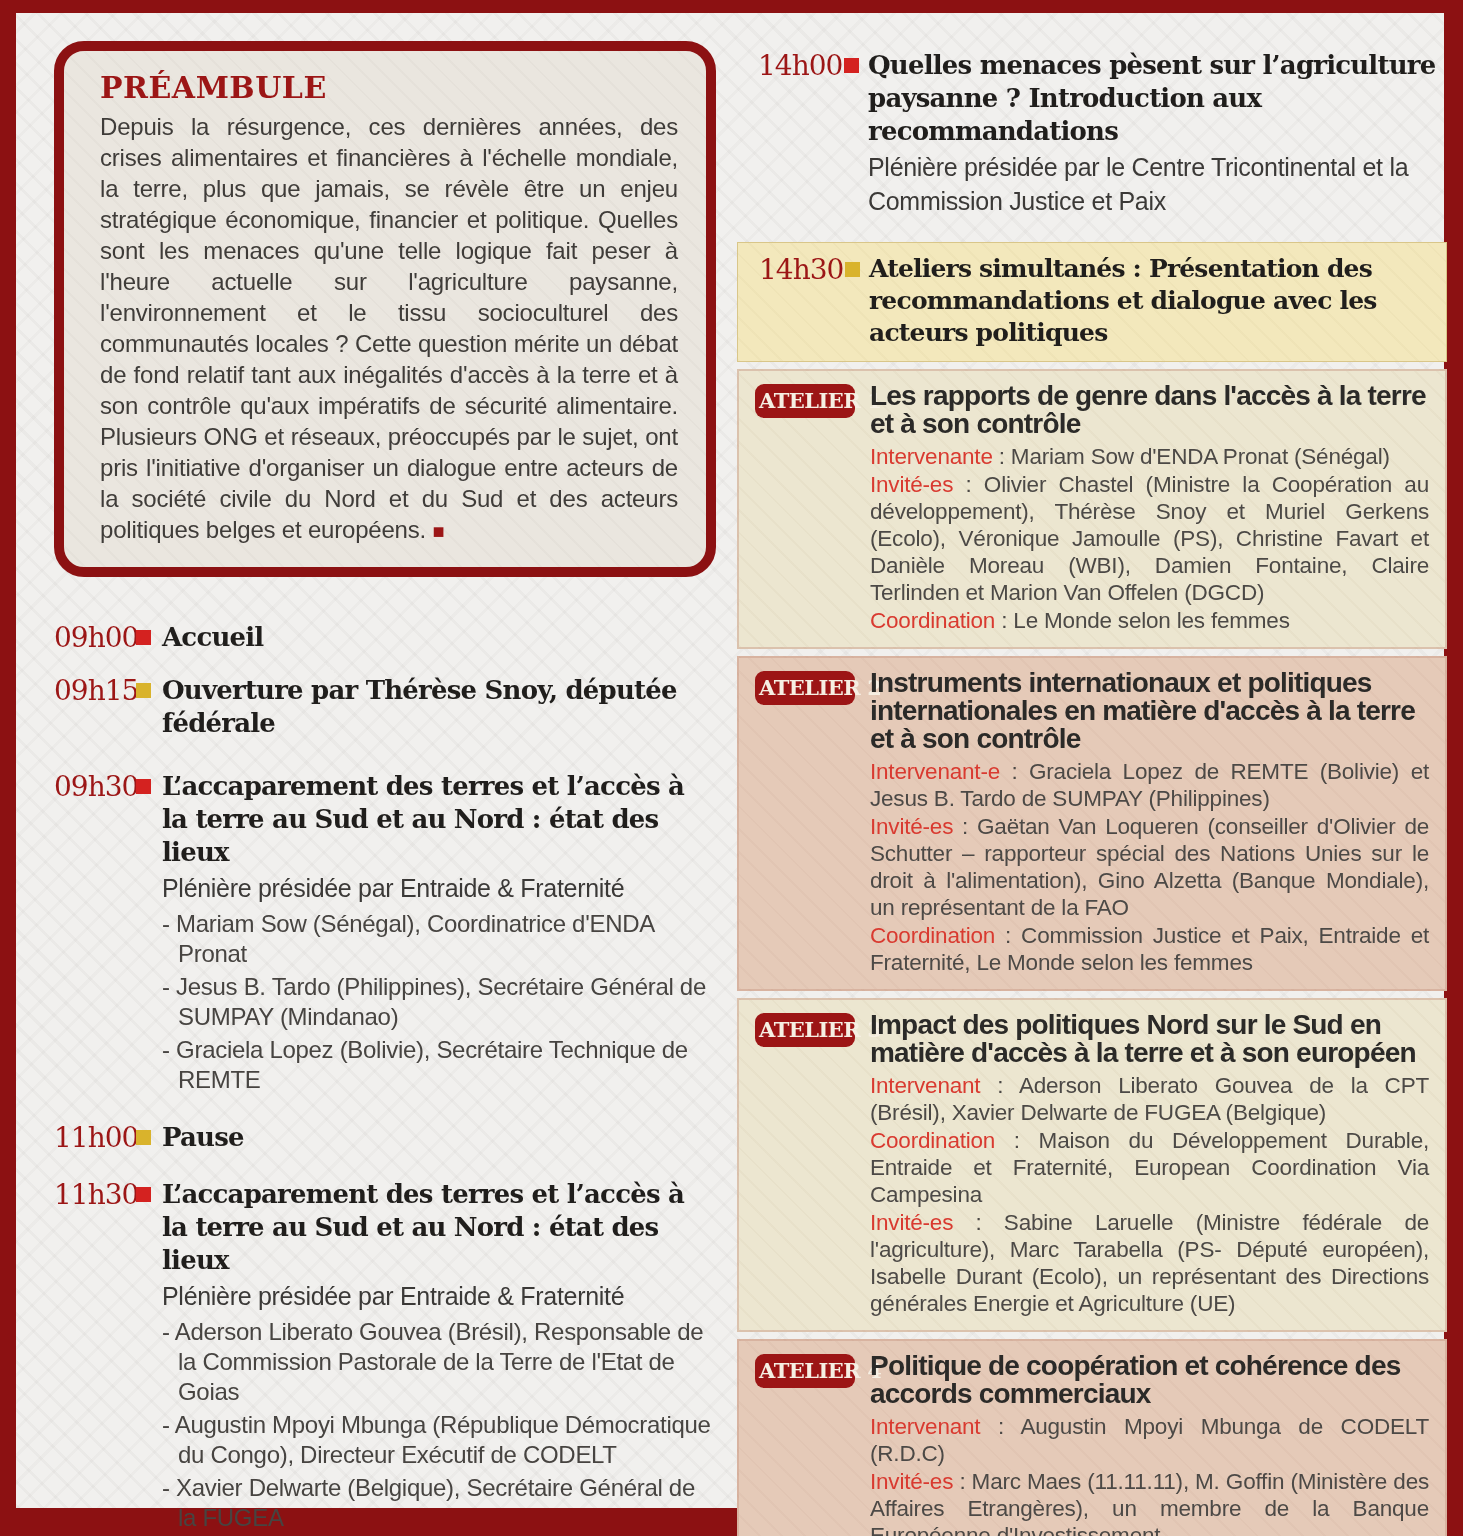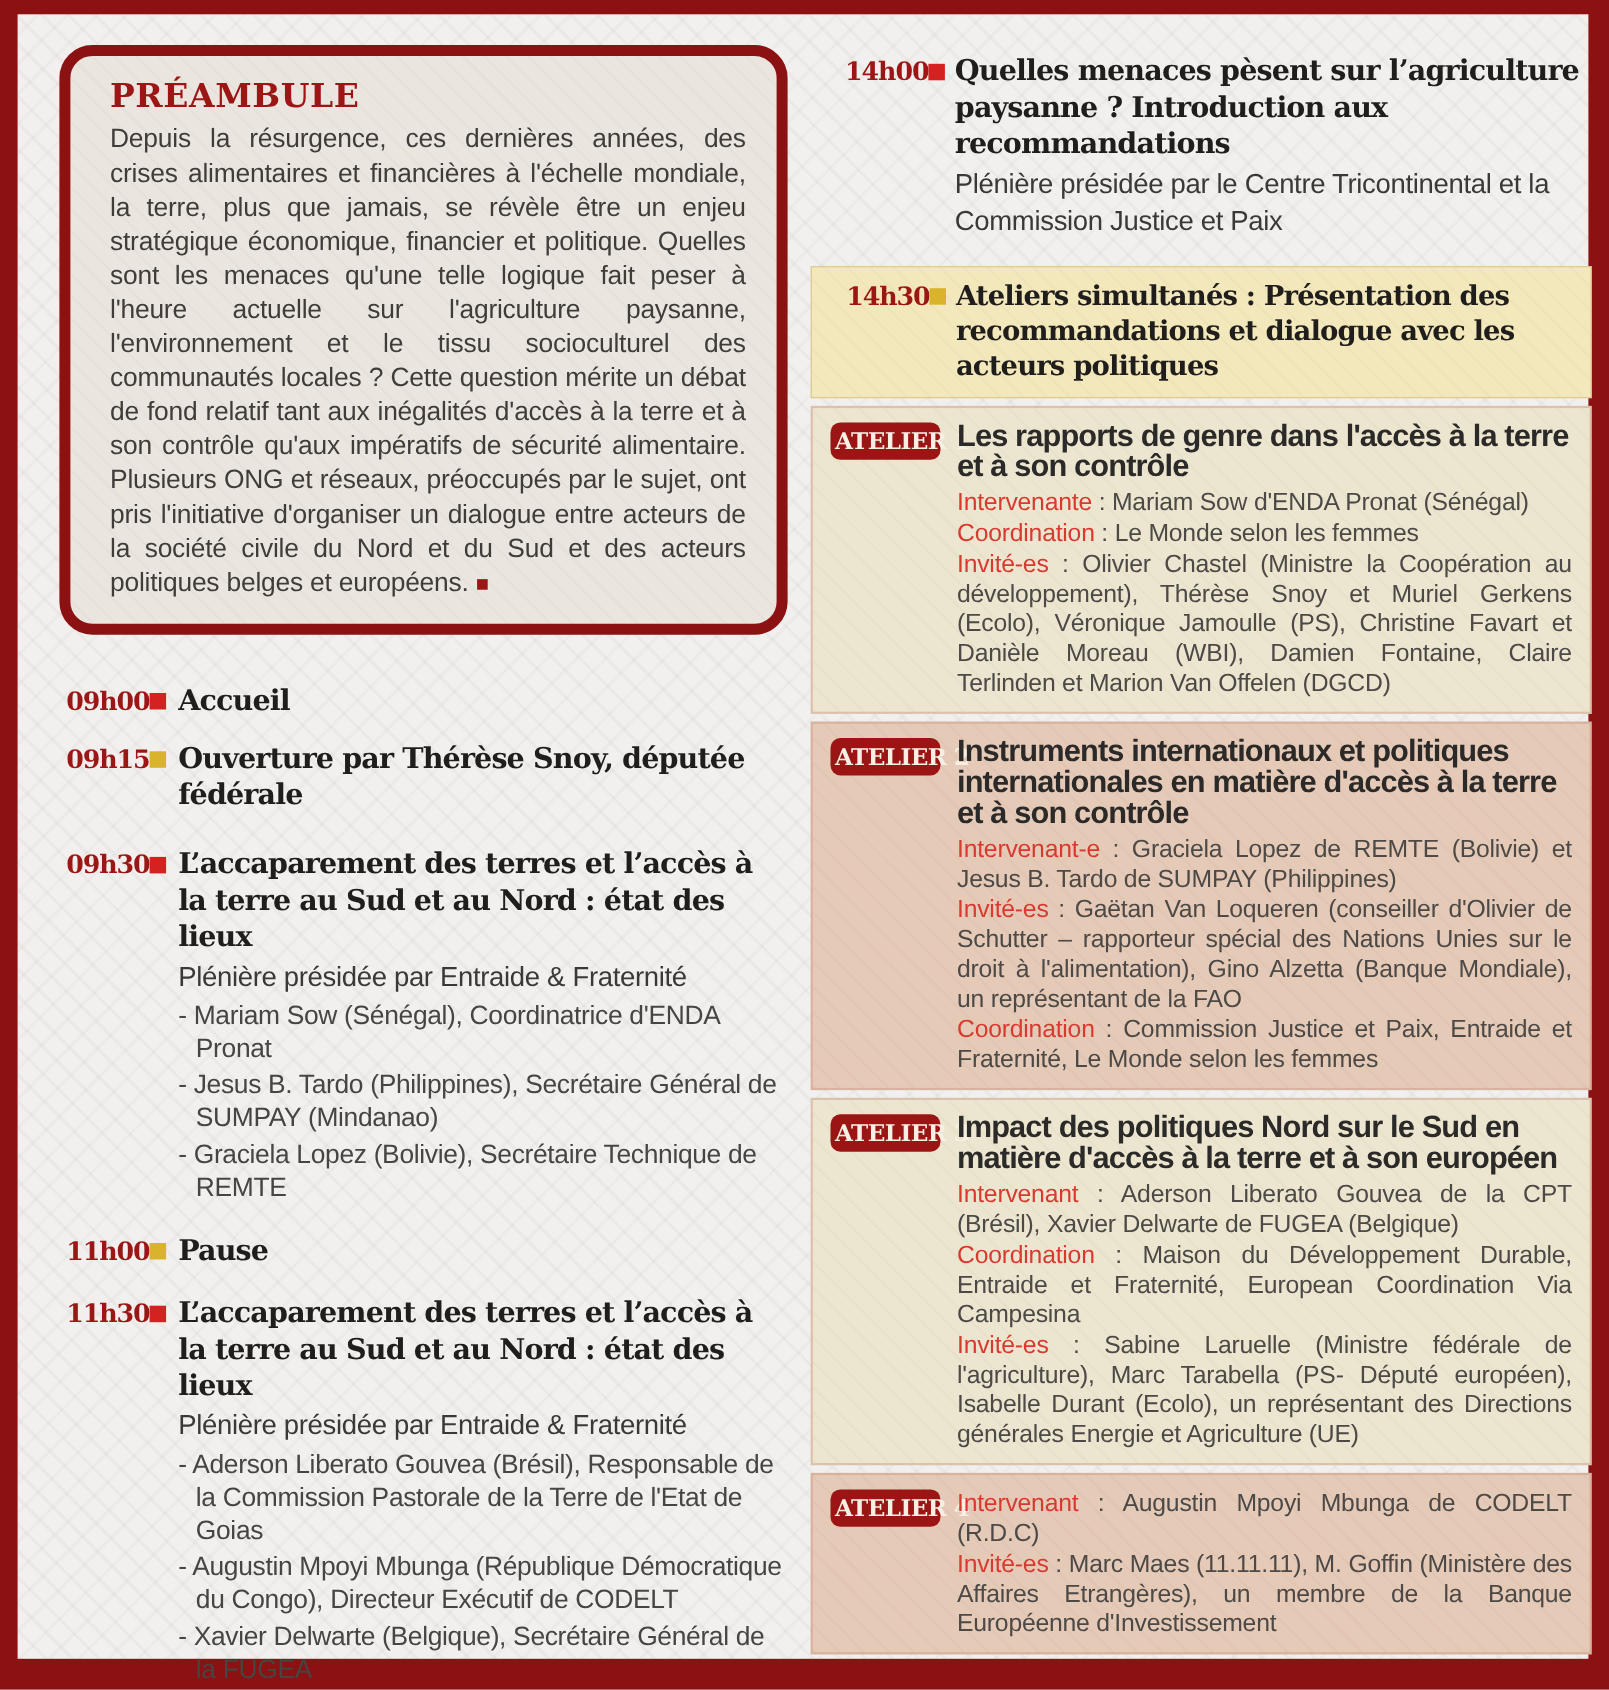--- a/index.html
+++ b/index.html
@@ -30,21 +30,21 @@
     font-family:"DejaVu Serif",serif;font-weight:bold;font-size:30px;line-height:38px;
     color:#9c1616;letter-spacing:0.5px;margin-bottom:4px;
   }
   .pre-body{
     font-size:24px;line-height:31px;color:#3f3c39;text-align:justify;letter-spacing:-0.2px;
   }
   .end-mark{color:#9c1616;font-size:20px;}
 
   
   .row{display:grid;grid-template-columns:82px 26px 1fr;align-items:start;}
-  .time{font-family:"DejaVu Serif",serif;font-weight:bold;font-size:23px;line-height:33px;color:#9c1616;letter-spacing:-1px;text-align:right;}
+  .time{font-family:"DejaVu Serif",serif;font-weight:normal;font-size:28px;line-height:33px;color:#9c1616;letter-spacing:-1px;}
   .bullet{width:15px;height:15px;margin-top:9px;}
   .bullet[data-color="red"]{background:#d42220;}
   .bullet[data-color="yellow"]{background:#d9b32c;}
   .title{font-family:"DejaVu Serif",serif;font-weight:bold;font-size:26px;line-height:33px;color:#201e1c;letter-spacing:-0.8px;}
   .sub{font-size:25px;line-height:34px;color:#3b3937;margin-top:2px;letter-spacing:-0.3px;}
   .speakers{margin-top:4px;}
   .speaker{font-size:24px;line-height:30px;color:#474441;padding-left:16px;text-indent:-16px;margin-top:3px;letter-spacing:-0.3px;}
   .mt-a{margin-top:44px;}  
   .mt-b{margin-top:20px;}  
   .mt-c{margin-top:30px;}  
@@ -164,22 +164,22 @@
         <span class="bullet" data-color="yellow"></span>
         <div class="title">Ateliers simultanés : Présentation des recommandations et dialogue avec les acteurs politiques</div>
       </div>
     </div>
 
     <div class="block" data-tone="cream">
       <div class="badge">ATELIER 1</div>
       <div>
         <div class="a-title">Les rapports de genre dans l'accès à la terre et à son contrôle</div>
         <div class="a-row"><span class="a-label">Intervenante</span><span> : </span><span>Mariam Sow d'ENDA Pronat (Sénégal)</span></div>
+        <div class="a-row"><span class="a-label">Invité-es</span><span> : </span><span>Olivier Chastel (Ministre la Coopération au développement), Thérèse Snoy et Muriel Gerkens (Ecolo), Véronique Jamoulle (PS), Christine Favart et Danièle Moreau (WBI), Damien Fontaine, Claire Terlinden et Marion Van Offelen (DGCD)</span></div>
         <div class="a-row"><span class="a-label">Coordination</span><span> : </span><span>Le Monde selon les femmes</span></div>
-        <div class="a-row"><span class="a-label">Invité-es</span><span> : </span><span>Olivier Chastel (Ministre la Coopération au développement), Thérèse Snoy et Muriel Gerkens (Ecolo), Véronique Jamoulle (PS), Christine Favart et Danièle Moreau (WBI), Damien Fontaine, Claire Terlinden et Marion Van Offelen (DGCD)</span></div>
       </div>
     </div>
 
     <div class="block" data-tone="pink">
       <div class="badge">ATELIER 2</div>
       <div>
         <div class="a-title">Instruments internationaux et politiques internationales en matière d'accès à la terre et à son contrôle</div>
         <div class="a-row"><span class="a-label">Intervenant-e</span><span> : </span><span>Graciela Lopez de REMTE (Bolivie) et Jesus B. Tardo de SUMPAY (Philippines)</span></div>
         <div class="a-row"><span class="a-label">Invité-es</span><span> : </span><span>Gaëtan Van Loqueren (conseiller d'Olivier de Schutter – rapporteur spécial des Nations Unies sur le droit à l'alimentation), Gino Alzetta (Banque Mondiale), un représentant de la FAO</span></div>
         <div class="a-row"><span class="a-label">Coordination</span><span> : </span><span>Commission Justice et Paix, Entraide et Fraternité, Le Monde selon les femmes</span></div>
@@ -192,20 +192,21 @@
         <div class="a-title">Impact des politiques Nord sur le Sud en matière d'accès à la terre et à son européen</div>
         <div class="a-row"><span class="a-label">Intervenant</span><span> : </span><span>Aderson Liberato Gouvea de la CPT (Brésil), Xavier Delwarte de FUGEA (Belgique)</span></div>
         <div class="a-row"><span class="a-label">Coordination</span><span> : </span><span>Maison du Développement Durable, Entraide et Fraternité, European Coordination Via Campesina</span></div>
         <div class="a-row"><span class="a-label">Invité-es</span><span> : </span><span>Sabine Laruelle (Ministre fédérale de l'agriculture), Marc Tarabella (PS- Député européen), Isabelle Durant (Ecolo), un représentant des Directions générales Energie et Agriculture (UE)</span></div>
       </div>
     </div>
 
     <div class="block" data-tone="pink">
       <div class="badge">ATELIER 4</div>
       <div>
+        <div class="a-title">Politique de coopération et cohérence des accords commerciaux</div>
         <div class="a-row"><span class="a-label">Intervenant</span><span> : </span><span>Augustin Mpoyi Mbunga de CODELT (R.D.C)</span></div>
         <div class="a-row"><span class="a-label">Invité-es</span><span> : </span><span>Marc Maes (11.11.11), M. Goffin (Ministère des Affaires Etrangères), un membre de la Banque Européenne d'Investissement</span></div>
 
       </div>
     </div>
 
   </div>
 </div>
 
 </body></html>

